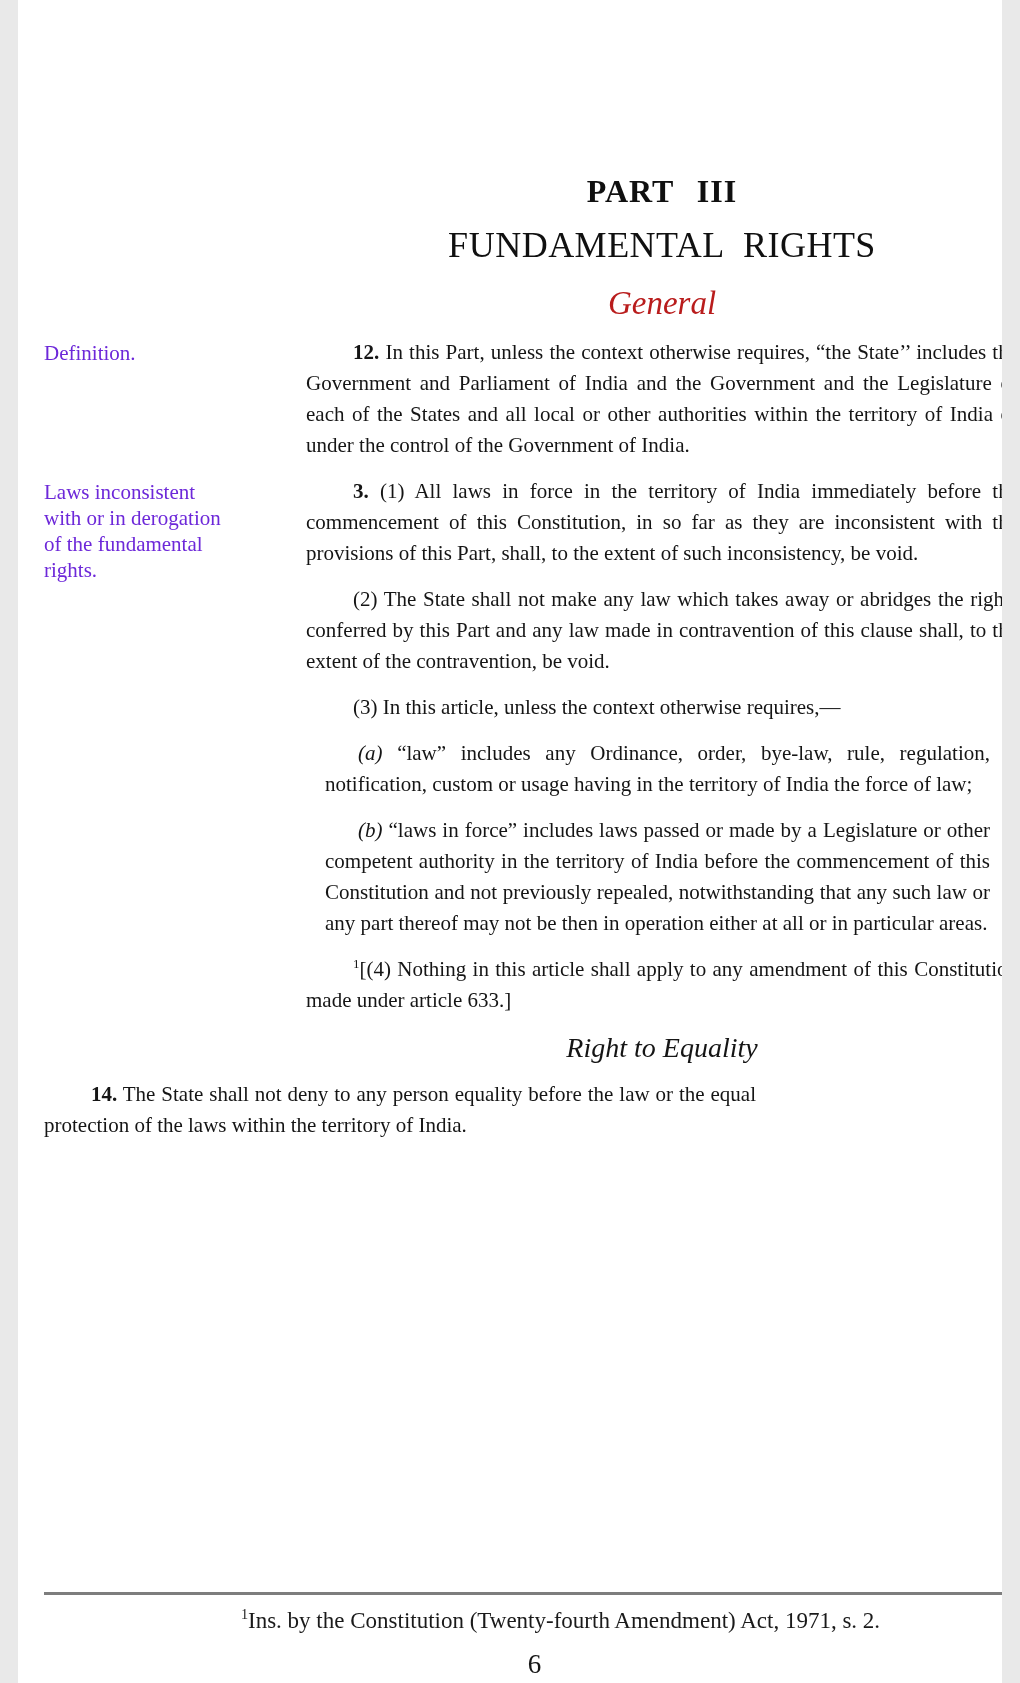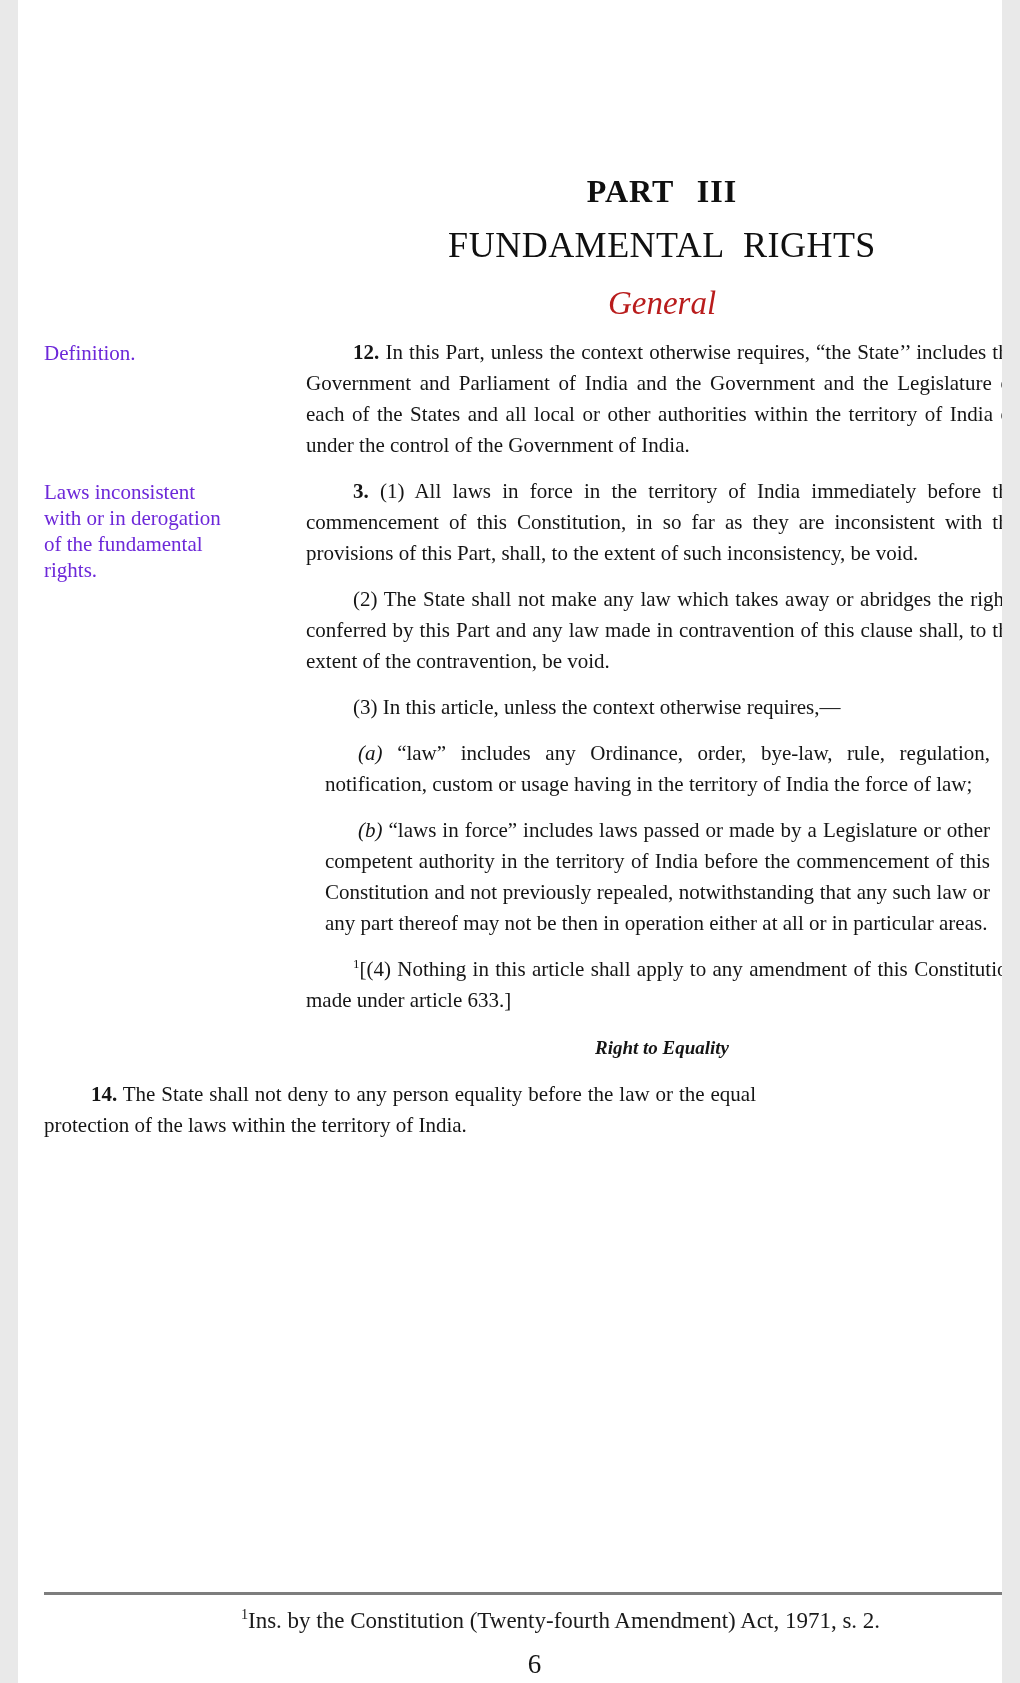--- a/index.html
+++ b/index.html
@@ -43,21 +43,21 @@
   }
   .bodycol p.sub{
     margin-left:19px;width:665px;box-sizing:border-box;
     text-indent:33px;
   }
   .bodycol p b{font-weight:bold;}
   .bodycol p i{font-style:italic;}
   sup{font-size:62%;vertical-align:super;line-height:0;}
   .center-heading{
     margin:16px 0 15px 0;
-    font-size:19px;line-height:32px;font-style:italic;font-weight:bold;
+    font-size:28px;line-height:32px;font-style:italic;font-weight:normal;
     text-align:center;text-indent:0;
   }
   .footer{
     position:absolute;left:26px;top:1592px;width:981px;
   }
   .rule{border:0;border-top:3px solid #7d7d7d;margin:0;height:0;}
   .footnote{
     margin:12px 0 0 0;padding-left:52px;
     font-size:23px;line-height:28px;text-align:center;color:#1a1a1a;
   }

